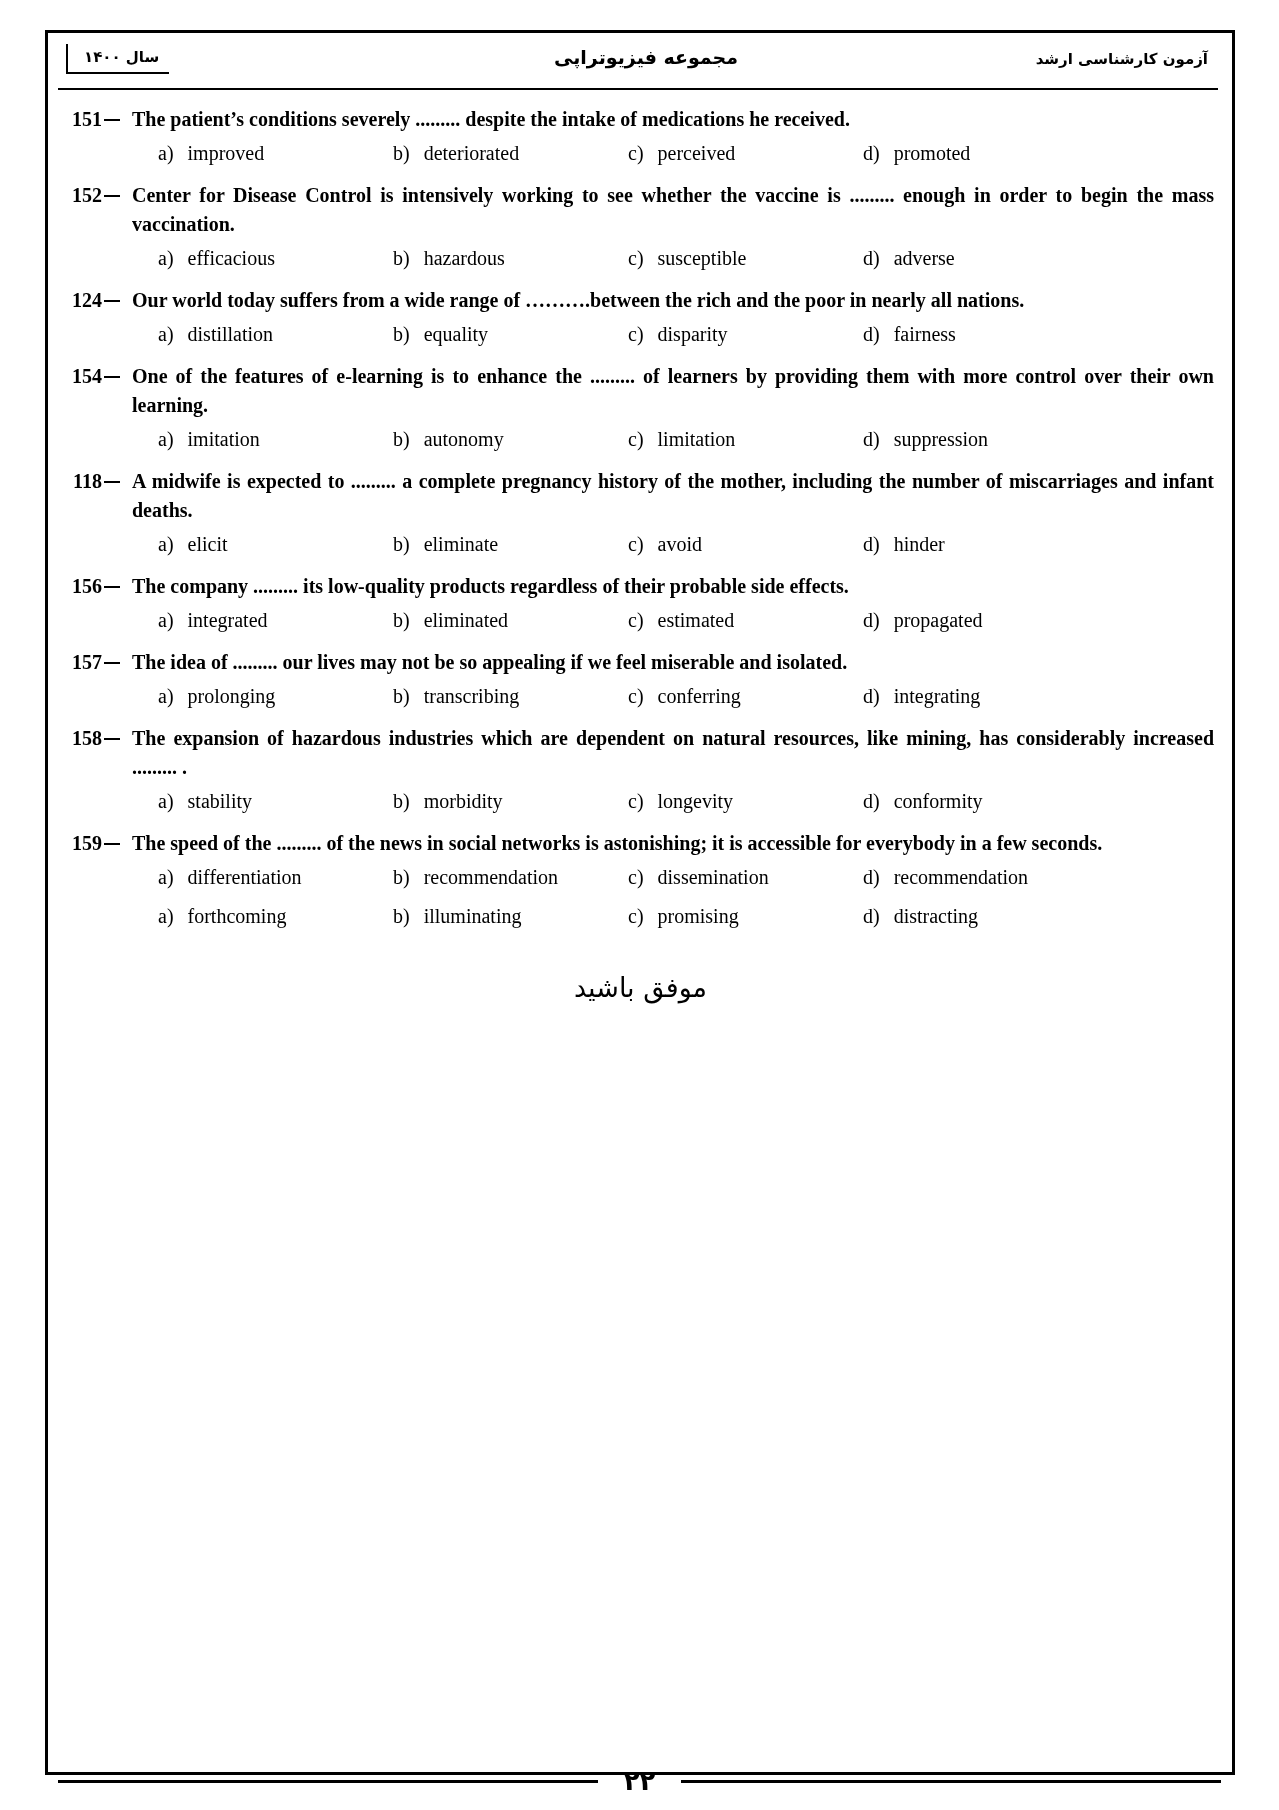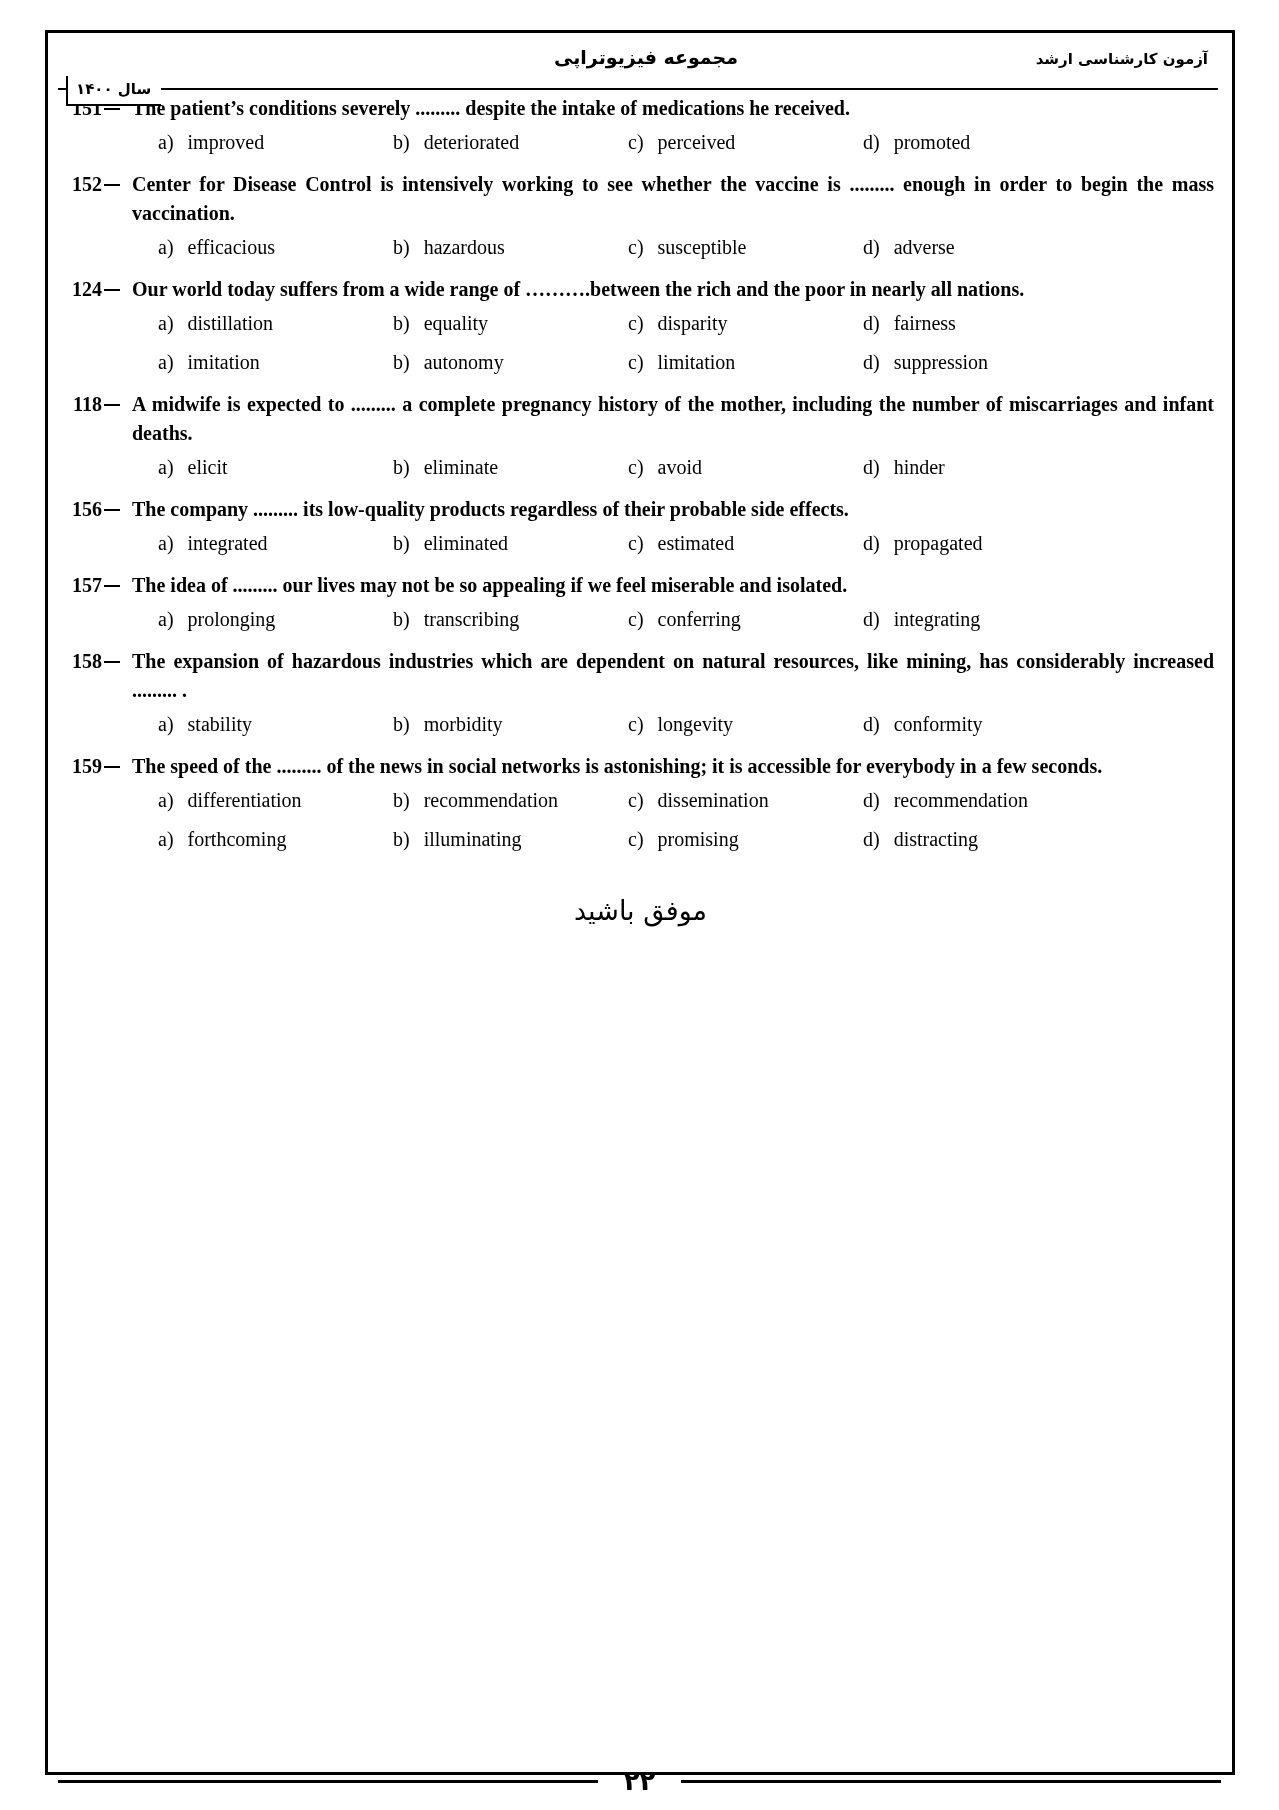--- a/index.html
+++ b/index.html
@@ -67,27 +67,26 @@
   .hdr-left {
     position: absolute;
     left: 8px;
     top: 2px;
     font-family: "DejaVu Sans", sans-serif;
     font-size: 15px;
     font-weight: bold;
     direction: rtl;
     border-left: 2px solid #000;
     border-bottom: 2px solid #000;
-    padding: 4px 10px 6px 8px;
+    padding: 4px 10px 6px 16px;
     background: #fff;
-    margin-top: 32px;
   }
   
   .questions {
-    margin-top: 4px;
+    margin-top: 15px;
     width: 1160px;
     font-family: Liberation Serif, serif;
   }
   .q-block {
     margin-bottom: 16px;
   }
   .q-line {
     display: flex;
     align-items: flex-start;
   }
@@ -254,20 +253,24 @@
               <span class="opt-text">disparity</span>
             </div>
           <div class="opt opt-d">
               <span class="opt-letter">d)</span>
               <span class="opt-text">fairness</span>
             </div>
         </div>
       </div>
 
       <div class="q-block">
+        <div class="q-line">
+          <div class="q-num"><span>154</span><span class="q-dash"></span></div>
+          <div class="q-text justify">One of the features of e-learning is to enhance the ......... of learners by providing them with more control over their own learning.</div>
+        </div>
         <div class="opts">
           <div class="opt opt-a">
               <span class="opt-letter">a)</span>
               <span class="opt-text">imitation</span>
             </div>
           <div class="opt opt-b">
               <span class="opt-letter">b)</span>
               <span class="opt-text">autonomy</span>
             </div>
           <div class="opt opt-c">

